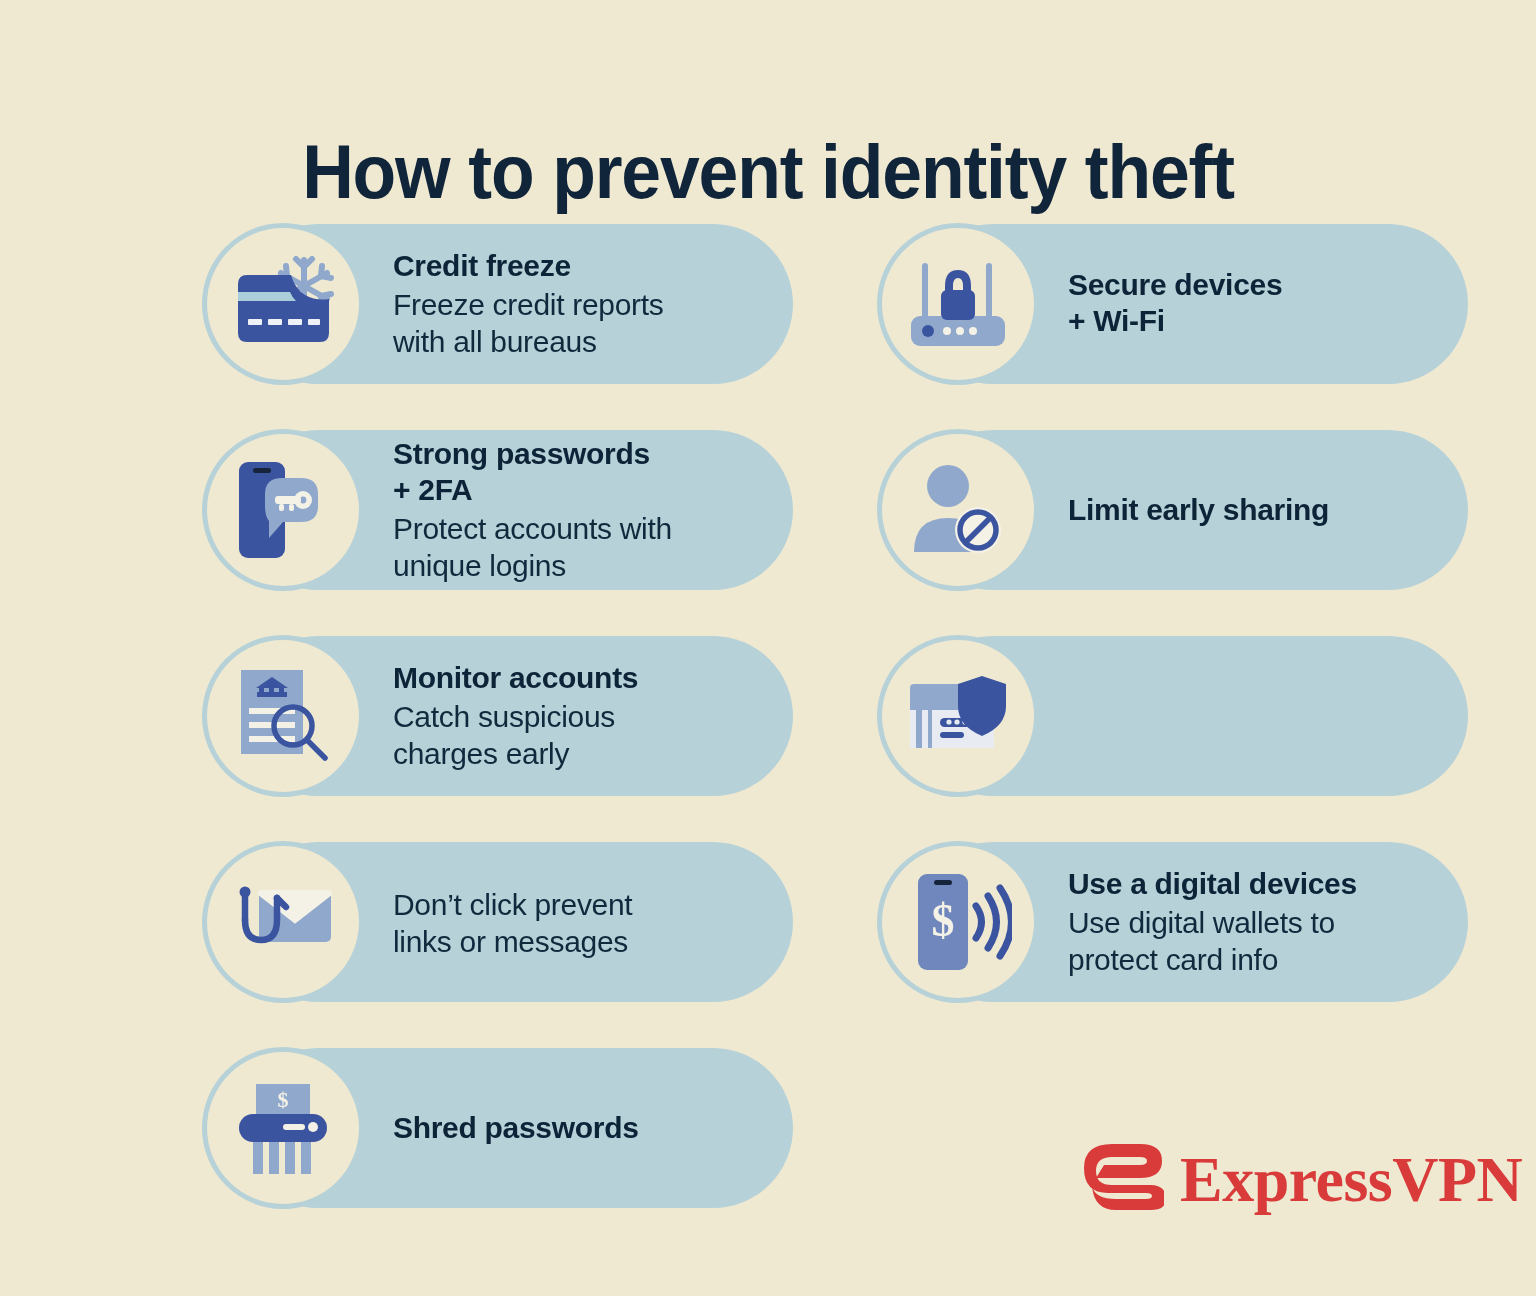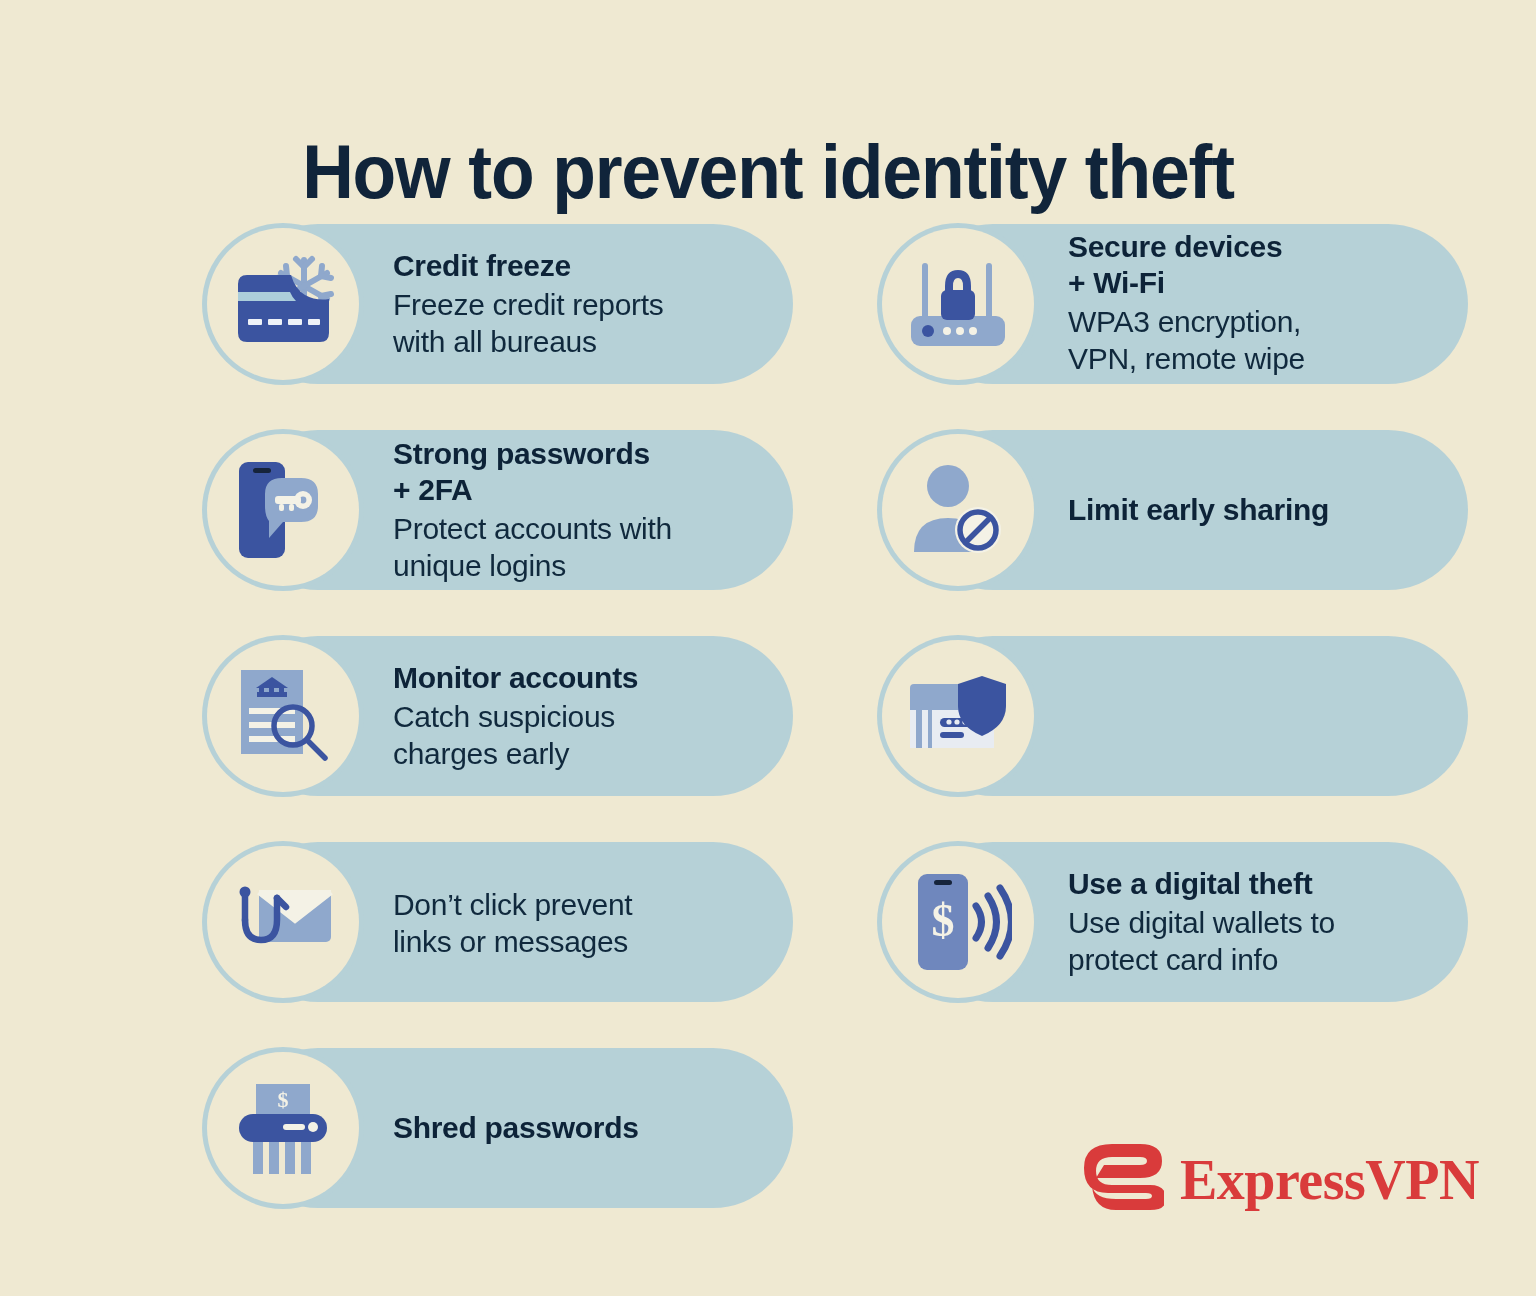--- a/index.html
+++ b/index.html
@@ -111,21 +111,21 @@
   .logo {
     position: absolute;
     left: 1078px;
     top: 1142px;
     display: flex;
     align-items: center;
   }
   .logo-mark { margin-right: 16px; }
   .logo-word {
     font-family: "Liberation Serif", serif;
-    font-size: 56px;
+    font-size: 64px;
     font-weight: bold;
     color: #d93b3b;
     letter-spacing: -0.5px;
     line-height: 56px;
   }
 </style>
 </head>
 <body>
 
 <h1 class="page-title">How to prevent identity theft</h1>
@@ -288,22 +288,20 @@
             <circle cx="57" cy="77" r="4"></circle>
             <circle cx="70" cy="77" r="4"></circle>
           </g>
           <path d="M42 32 q0-16 13-16 q13 0 13 16 v6 h-8 v-6 q0-8-5-8 q-5 0-5 8 v6 h-8 Z" fill="#3b54a0"></path>
           <rect x="38" y="36" width="34" height="30" rx="6" fill="#3b54a0"></rect>
         </svg>
       </div>
       <div class="card-text">
         <div class="card-title">Secure devices
 + Wi-Fi</div>
-        <div class="card-desc">WPA3 encryption,
-VPN, remote wipe</div>
       </div>
     </div>
 
     <div class="card">
       <div class="card-pill"></div>
       <div class="icon-circle">
         <svg width="104" height="100" viewBox="0 0 104 100">
           <circle cx="42" cy="26" r="21" fill="#8fa8cc"></circle>
           <path d="M8 92 q0-34 34-34 q34 0 34 34 Z" fill="#8fa8cc"></path>
           <circle cx="72" cy="70" r="23" fill="#f4f2e6"></circle>
@@ -350,21 +348,21 @@
           <rect x="30" y="12" width="18" height="5" rx="2.5" fill="#16243b"></rect>
           <text x="39" y="68" font-family="Liberation Serif, serif" font-size="46" font-weight="bold" fill="#f4f2e6" text-anchor="middle">$</text>
           <g fill="none" stroke="#3b54a0" stroke-width="7" stroke-linecap="round">
             <path d="M72 38 q11 16 0 32"></path>
             <path d="M84 28 q17 26 0 52"></path>
             <path d="M96 20 q23 34 0 68"></path>
           </g>
         </svg>
       </div>
       <div class="card-text">
-        <div class="card-title">Use a digital theft</div>
+        <div class="card-title">Use a digital devices</div>
         <div class="card-desc">Use digital wallets to
 protect card info</div>
       </div>
     </div>
 
   </div>
 </div>
 
 <div class="logo">
   <span class="logo-mark">

